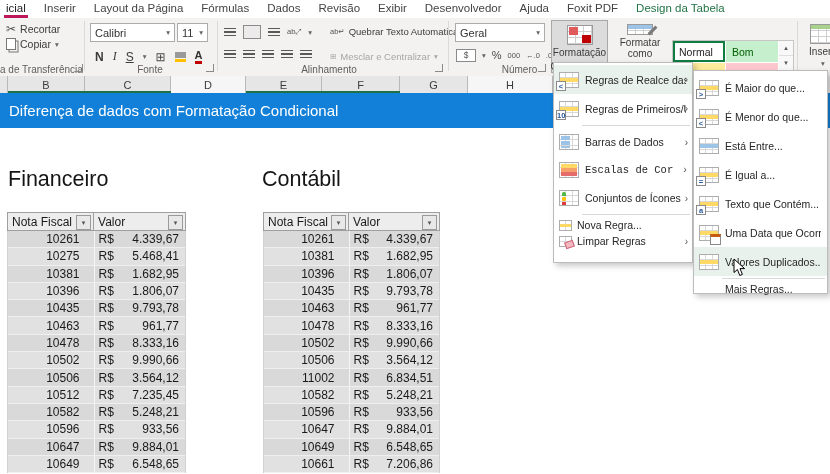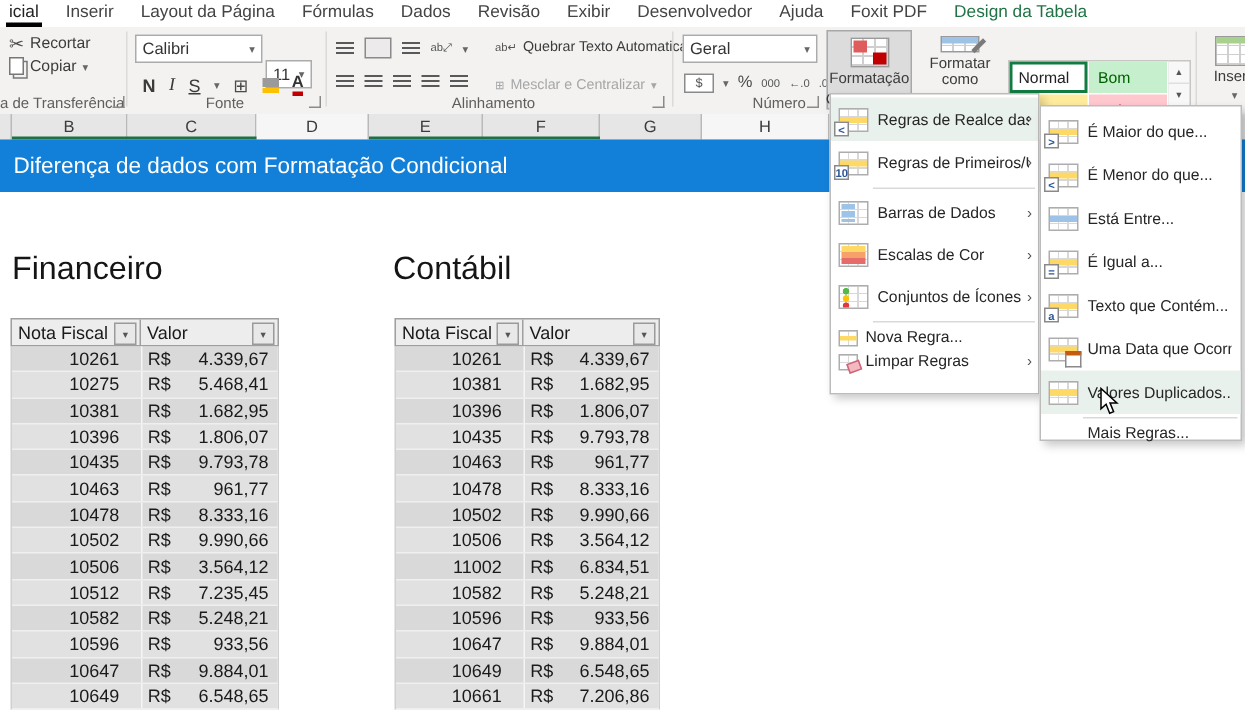--- a/index.html
+++ b/index.html
@@ -2,21 +2,21 @@
 <html><head>
 <meta charset="utf-8">
 <style>
   html,body{margin:0;padding:0;background:#888;}
   .page{position:relative;width:830px;height:474px;overflow:hidden;background:#fff;
         font-family:"Liberation Sans",sans-serif;color:#333;}
   
   .tabrow{position:absolute;left:0;top:0;width:830px;height:18px;background:#fff;
           display:flex;gap:14px;padding-left:4px;align-items:flex-start;}
   .tab{font-size:11.5px;color:#444;padding:2px 2px 1px 2px;white-space:nowrap;cursor:default;}
-  .tab.active{border-bottom:3px solid #000000;color:#222;}
+  .tab.active{border-bottom:3px solid #be185d;color:#222;}
   .tab.contextual{color:#217346;}
   
   .ribbon{position:absolute;left:0;top:18px;width:830px;height:58px;background:#f3f2f1;
           border-bottom:1px solid #d2d0ce;}
   .vsep{position:absolute;top:3px;height:50px;width:1px;background:#dcdad8;}
   .glabel{position:absolute;bottom:1px;font-size:10px;color:#605e5c;text-align:center;white-space:nowrap;}
   .launch{position:absolute;bottom:4px;width:7px;height:7px;border-right:1.5px solid #8a8a8a;border-bottom:1.5px solid #8a8a8a;}
   .rbtn{position:absolute;font-size:10.5px;color:#3b3b3b;display:flex;align-items:center;gap:4px;white-space:nowrap;}
   .dd{font-size:7.5px;color:#666;}
   .combo{position:absolute;background:#fff;border:1px solid #ababab;font-size:11px;color:#333;
@@ -147,21 +147,21 @@
       <span>Pincel de Formatação</span>
     </div>
     <div class="glabel" style="left:0px;width:74px;">a de Transferência</div>
     <div class="launch" style="left:75px;"></div>
     <div class="vsep" style="left:84px;"></div>
 
     <div class="combo" style="left:90px;top:5px;width:85px;height:19px;">
       <span>Calibri</span>
       <span class="dd">▾</span>
     </div>
-    <div class="combo" style="left:177px;top:22px;width:31px;height:19px;">
+    <div class="combo" style="left:177px;top:5px;width:31px;height:19px;">
       <span>11</span>
       <span class="dd">▾</span>
     </div>
 
     <div class="rbtn" style="left:95px;top:31px;gap:9px;">
       <b style="font-size:12px;">N</b>
       <i style="font-size:12px;font-family:'Liberation Serif',serif;">I</i>
       <span class="uline" style="font-size:12px;">S</span>
       <span class="dd">▾</span>
       <span class="ic">⊞</span>
@@ -513,21 +513,21 @@
         </span>
       <span class="mi-label">Regras de Primeiros/Últimos</span>
       <span class="arrow">›</span>
     </div>
     <div class="msep"></div>
     <div class="menu-item" style="height:28px;">
       <span class="gicon databars"></span>
       <span class="mi-label">Barras de Dados</span>
       <span class="arrow">›</span>
     </div>
-    <div class="menu-item" style="height:28px;">
+    <div class="menu-item" style="height:28px;font-family:Liberation Mono, monospace;">
       <span class="gicon colorscale"></span>
       <span class="mi-label">Escalas de Cor</span>
       <span class="arrow">›</span>
     </div>
     <div class="menu-item" style="height:28px;">
       <span class="gicon iconset"></span>
       <span class="mi-label">Conjuntos de Ícones</span>
       <span class="arrow">›</span>
     </div>
     <div class="msep"></div>

